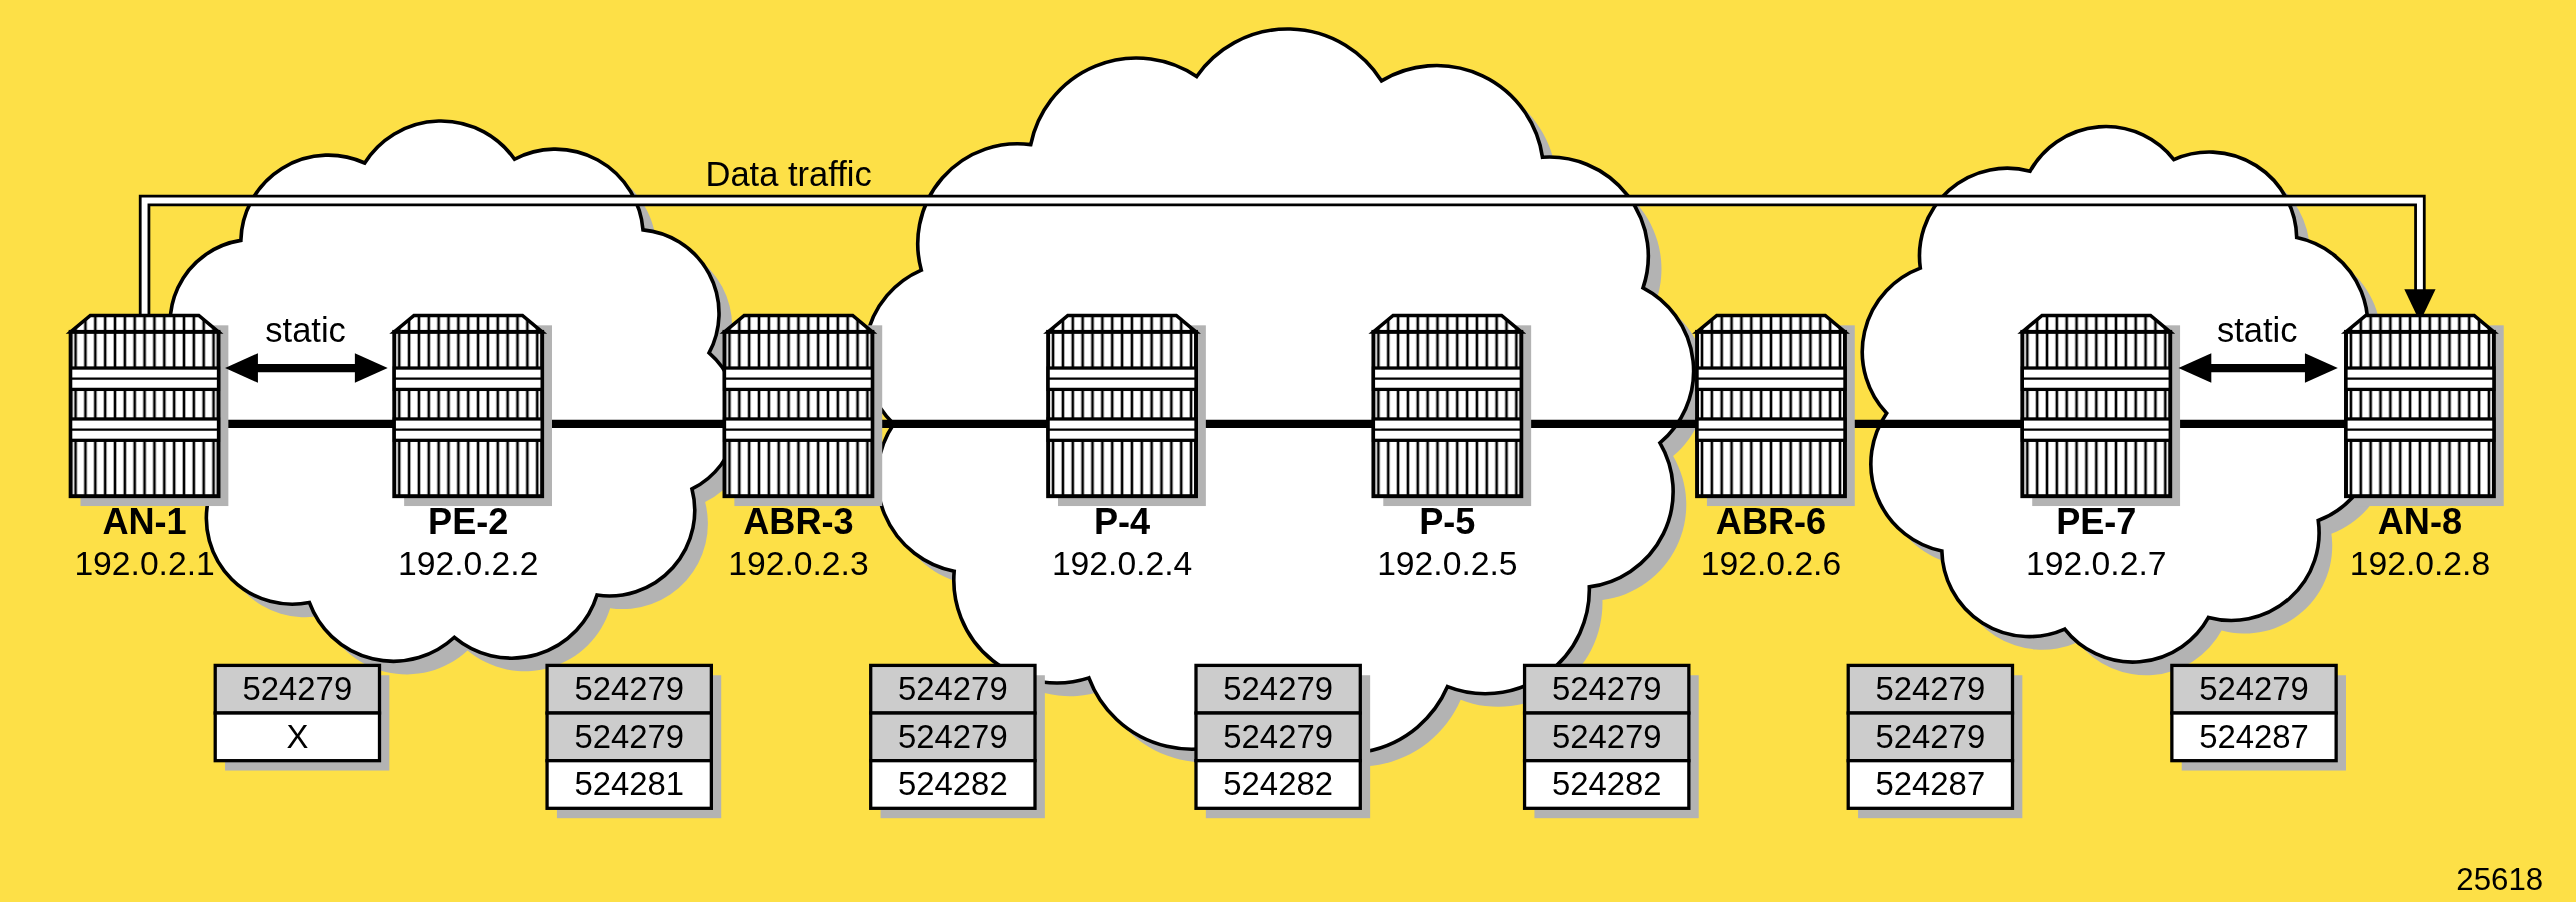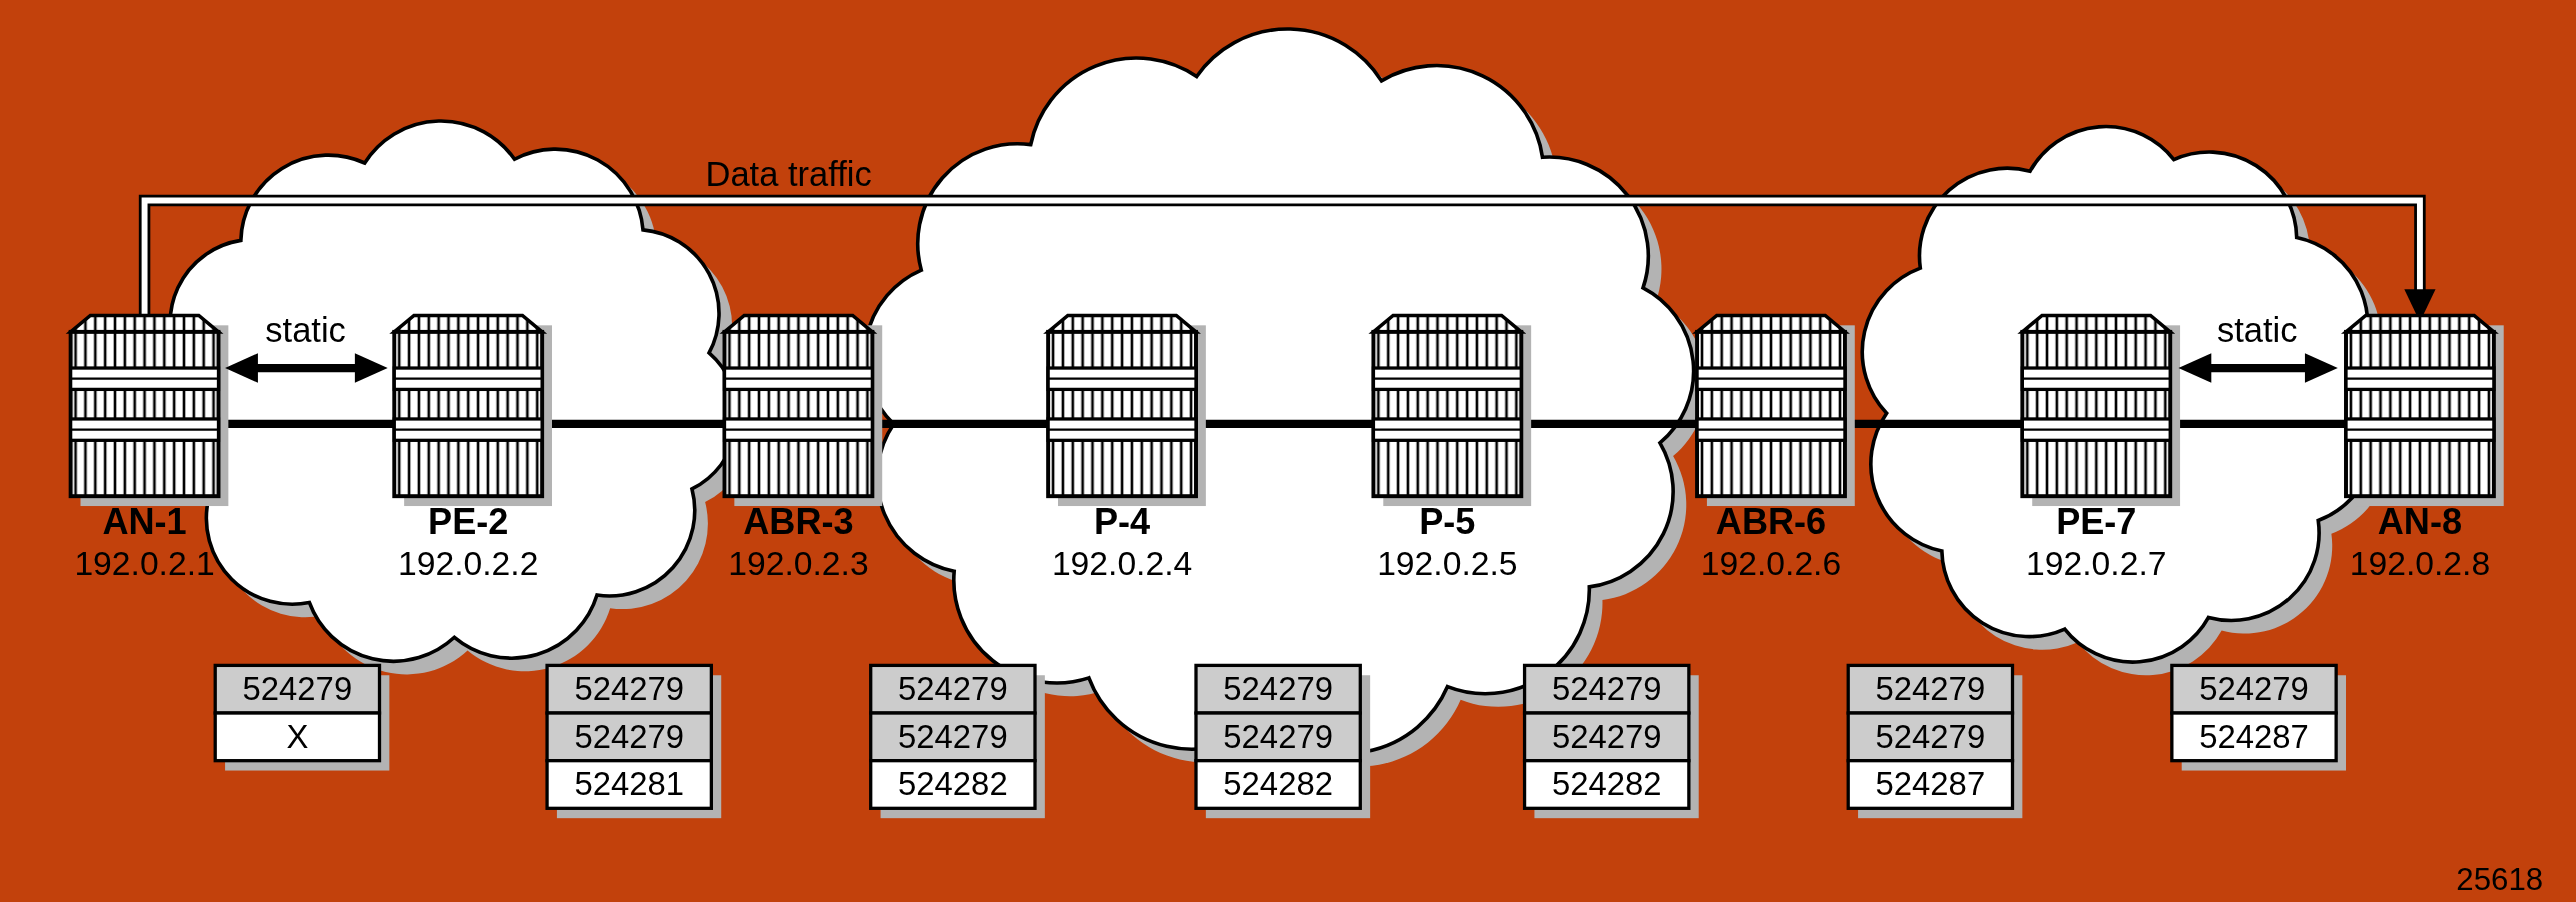--- a/index.html
+++ b/index.html
@@ -1,20 +1,20 @@
 <!DOCTYPE html>
 <html style="font-size:11.2px"><head>
 <meta charset="utf-8">
 <style>
   html, body { margin: 0; padding: 0; background: #ffffff; }
   .canvas {
     position: relative;
     width: 2576px;
     height: 902px;
-    background: #c2410c;
+    background: #fde047;
     font-family: "Liberation Sans", sans-serif;
   }
   svg text {
     font-family: "Liberation Sans", sans-serif;
     fill: #000000;
   }
   .cloud-shadow { fill: #b3b3b3; stroke: none; }
   .cloud-body   { fill: #ffffff; stroke: #000000; stroke-width: 2.2; }
   .shadow       { fill: #b3b3b3; stroke: none; }
   .tube-casing  { fill: none; stroke: #000000; stroke-width: 7; stroke-linejoin: miter; }

